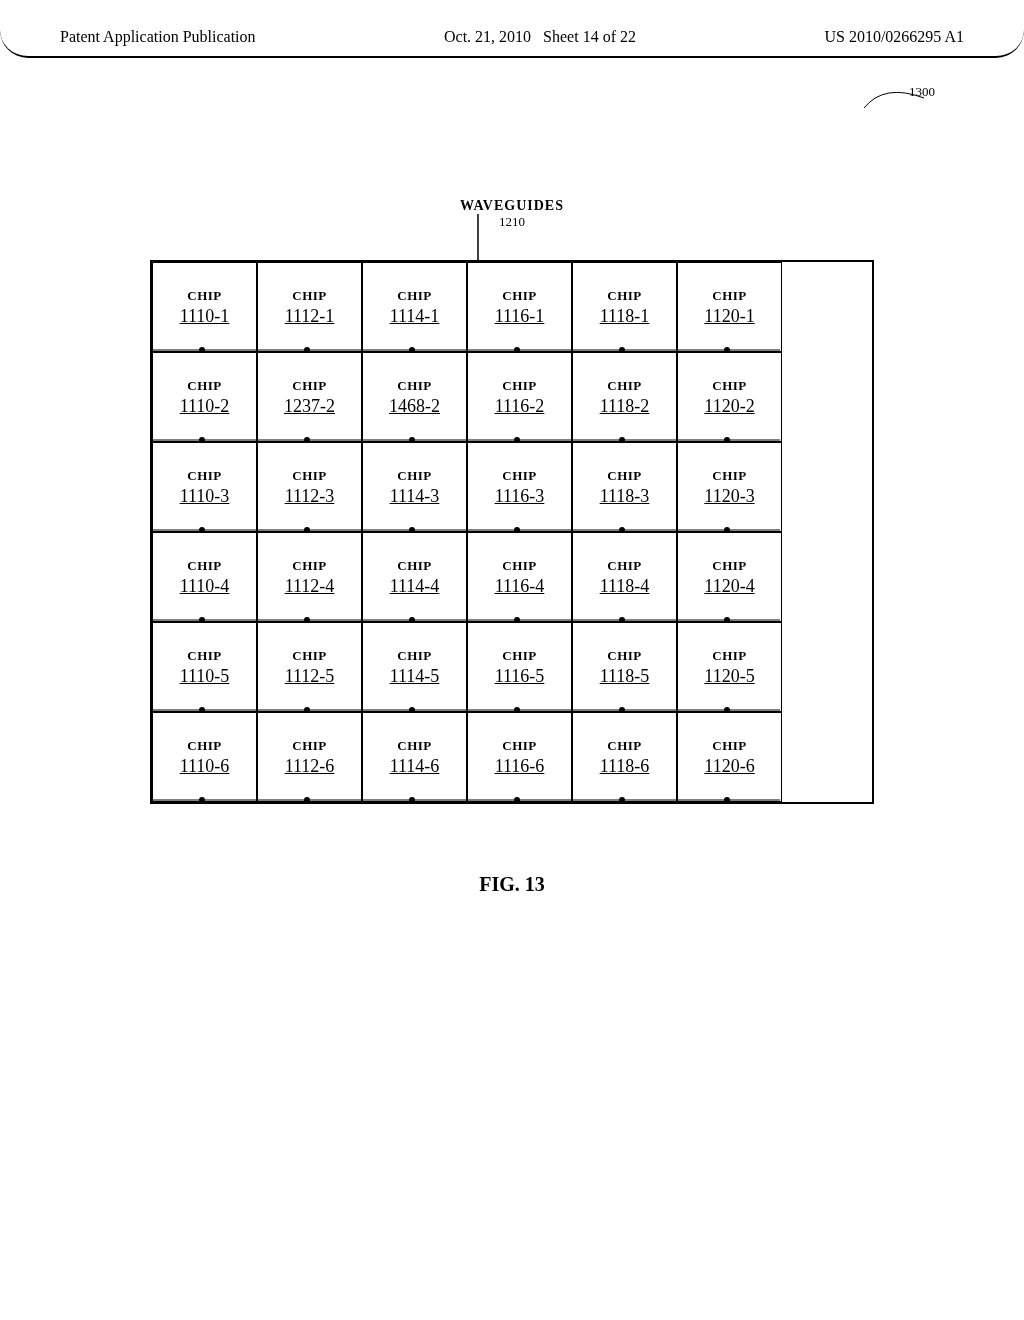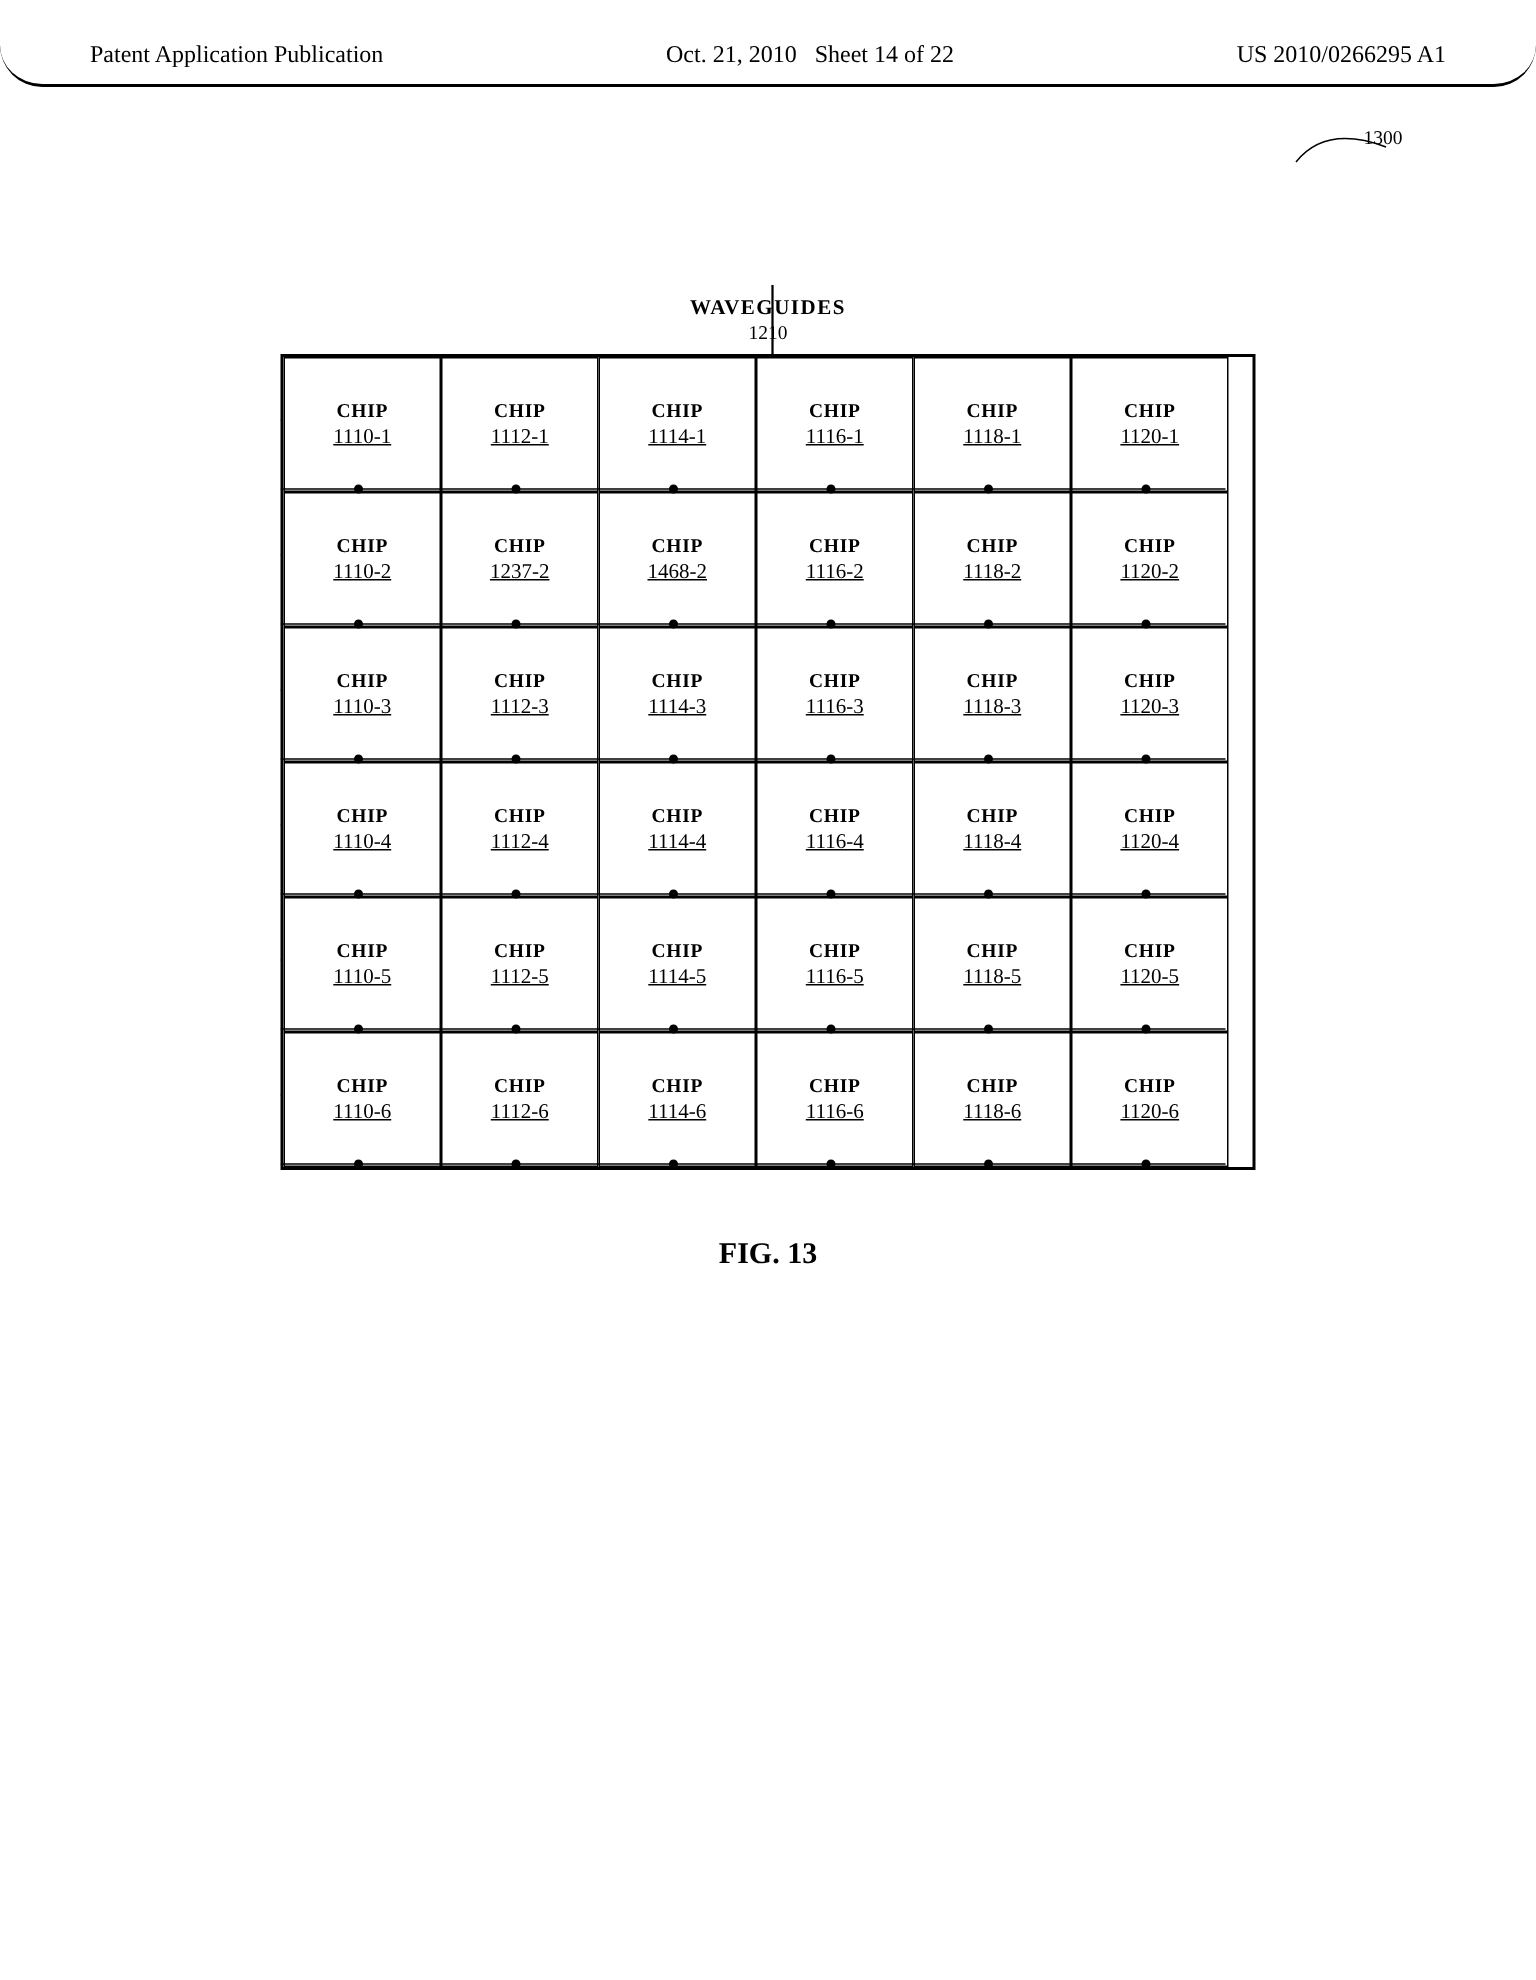--- a/index.html
+++ b/index.html
@@ -48,21 +48,21 @@
       position: relative;
       background: #fff;
     }
 
     .chip-label {
       font-size: 13px;
       font-weight: bold;
       letter-spacing: 0.5px;
     }
     .chip-id {
-      font-size: 14px;
+      font-size: 18px;
       text-decoration: underline;
       margin-top: 2px;
     }
   </style>
 </head>
 <body>
 
 <div class="header">
   <span>Patent Application Publication</span>
   <span>
@@ -73,21 +73,21 @@
 
 <div class="main">
 
   <div style="position:absolute; top:28px; right:90px; font-size:13px;">
     <svg width="90" height="40" style="position:absolute; top:-8px; right:-10px;">
       <path d="M 10 30 Q 30 5 70 20" stroke="#000" stroke-width="1" fill="none"></path>
       <text x="55" y="18" font-size="13" font-family="Times New Roman">1300</text>
     </svg>
   </div>
 
-  <div style="margin-top:110px; display:flex; flex-direction:column; align-items:center; position:relative;">
+  <div style="margin-top:110px; display:flex; flex-direction:column; align-items:center; position:relative;gap:24px;">
 
     <div style="text-align:center; margin-bottom:0;">
       <div style="font-size:14px; font-weight:bold; letter-spacing:1px;">WAVEGUIDES</div>
       <div style="font-size:13px;">1210</div>
     </div>
 
     <div style="position:relative; margin-top:6px;">
 
       <svg style="position:absolute; top:-46px; left:0; width:100%; height:calc(100% + 60px); pointer-events:none; z-index:10;">
 
@@ -148,21 +148,21 @@
 
         <polyline points="0,270 -15,270 -15,316" stroke="#000" stroke-width="1" fill="none"></polyline>
 
         <polyline points="0,360 -15,360 -15,406" stroke="#000" stroke-width="1" fill="none"></polyline>
 
         <polyline points="0,450 -15,450 -15,496" stroke="#000" stroke-width="1" fill="none"></polyline>
 
         <polyline points="0,540 -15,540 -15,586" stroke="#000" stroke-width="1" fill="none"></polyline>
       </svg>
 
-      <div class="chip-grid" id="chip-grid" style="width:650px; border:2px solid #000;">
+      <div class="chip-grid" id="chip-grid" style="width:724px; border:2px solid #000;">
       <div class="chip-cell" style="width: 105px; height: 90px; border: 1.5px solid rgb(0, 0, 0);">
             <div class="chip-label">CHIP</div>
             <div class="chip-id">1110-1</div>
           </div>
           <div class="chip-cell" style="width: 105px; height: 90px; border: 1.5px solid rgb(0, 0, 0);">
             <div class="chip-label">CHIP</div>
             <div class="chip-id">1112-1</div>
           </div>
           <div class="chip-cell" style="width: 105px; height: 90px; border: 1.5px solid rgb(0, 0, 0);">
             <div class="chip-label">CHIP</div>

